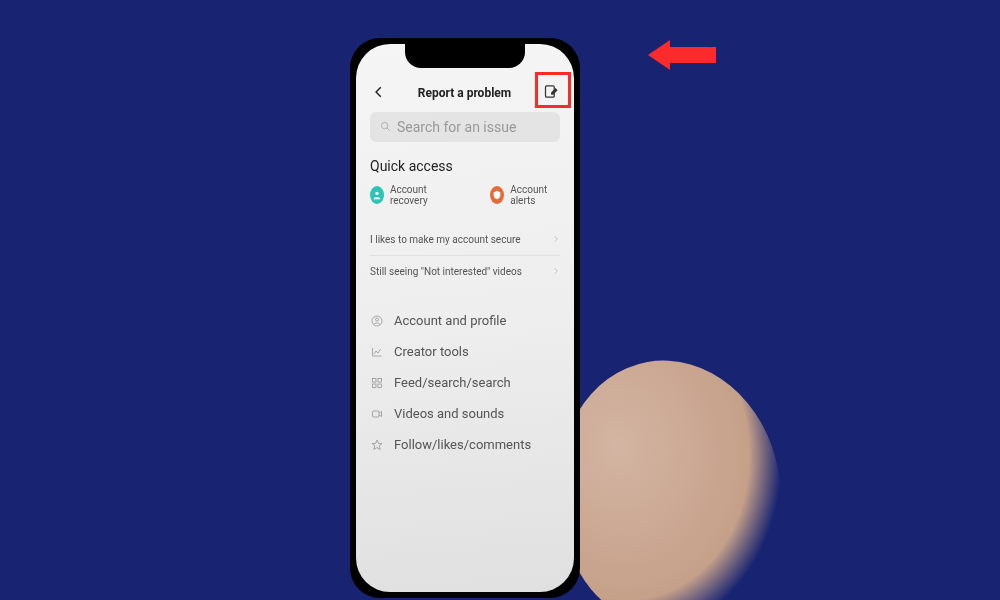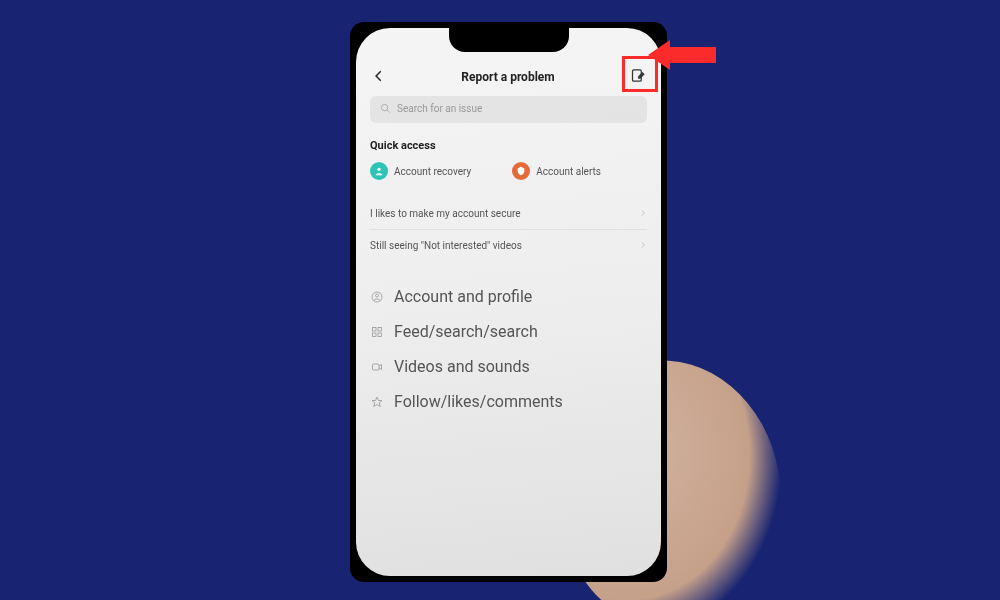--- a/index.html
+++ b/index.html
@@ -7,25 +7,25 @@
       background: #182472;
       width: 1000px;
       height: 600px;
       font-family: -apple-system, BlinkMacSystemFont, 'Segoe UI', Roboto, Helvetica, Arial, sans-serif;
       position: relative;
       overflow: hidden;
     }
     .phone {
       position: absolute;
       left: 350px;
-      top: 22px;
-      width: 317px;
+      top: 38px;
+      width: 230px;
       height: 560px;
       background: #000;
-      border-radius: 14px;
+      border-radius: 30px;
       padding: 6px;
     }
     .screen {
       width: 100%;
       height: 100%;
       background: linear-gradient(175deg, #f5f5f5 0%, #eeeeee 50%, #e0e0e0 100%);
       border-radius: 34px;
       overflow: hidden;
       position: relative;
     }
@@ -61,29 +61,30 @@
       width: 36px;
       height: 36px;
       border: 3px solid #fc2b2b;
       z-index: 20;
     }
     .searchbox {
       background: rgba(0,0,0,0.06);
       border-radius: 6px;
       padding: 7px 10px;
       display: flex;
+      align-items: center;
       gap: 6px;
       color: #999;
-      font-size: 10px;
+      font-size: 14px;
       margin-bottom: 16px;
     }
     .searchbox svg { width: 11px; height: 11px; opacity: 0.5; }
     .section-title {
-      font-weight: 700;
-      font-size: 11px;
+      font-weight: 400;
+      font-size: 14px;
       color: #222;
       margin-bottom: 10px;
     }
     .quick-row {
       display: flex;
       gap: 24px;
       margin-bottom: 22px;
     }
     .quick-item {
       display: flex;
@@ -113,21 +114,21 @@
       color: #555;
     }
     .list-row:last-child { border-bottom: none; }
     .list-row .chev { opacity: 0.3; }
     .list-row .chev svg { width: 8px; height: 8px; }
     .topic-row {
       display: flex;
       align-items: center;
       gap: 10px;
       padding: 8px 0;
-      font-size: 16px;
+      font-size: 13px;
       color: #555;
     }
     .topic-row .tic { width: 14px; display: flex; justify-content: center; opacity: 0.6; }
     .topic-row .tic svg { width: 12px; height: 12px; stroke: #555; fill: none; stroke-width: 1.5; }
     .section-gap { margin-bottom: 18px; gap: 41px; }
     .arrow {
       position: absolute;
       top: 40px;
       left: 648px;
       display: flex;
@@ -239,20 +240,28 @@
                 <circle cx="12" cy="12" r="10"></circle>
                 <circle cx="12" cy="9" r="3"></circle>
                 <path d="M6 19 C7 15 17 15 18 19"></path>
               </svg>
             </span>
           <span>Account and profile</span>
         </div>
         <div class="topic-row">
           <span class="tic">
               <svg viewBox="0 0 24 24">
+                <path d="M3 20 L3 4 M3 20 L21 20 M6 16 L10 10 L14 14 L19 6"></path>
+              </svg>
+            </span>
+          <span>Creator tools</span>
+        </div>
+        <div class="topic-row">
+          <span class="tic">
+              <svg viewBox="0 0 24 24">
                 <rect x="3" y="3" width="7" height="7"></rect>
                 <rect x="14" y="3" width="7" height="7"></rect>
                 <rect x="3" y="14" width="7" height="7"></rect>
                 <rect x="14" y="14" width="7" height="7"></rect>
               </svg>
             </span>
           <span>Feed/search/search</span>
         </div>
         <div class="topic-row">
           <span class="tic">

